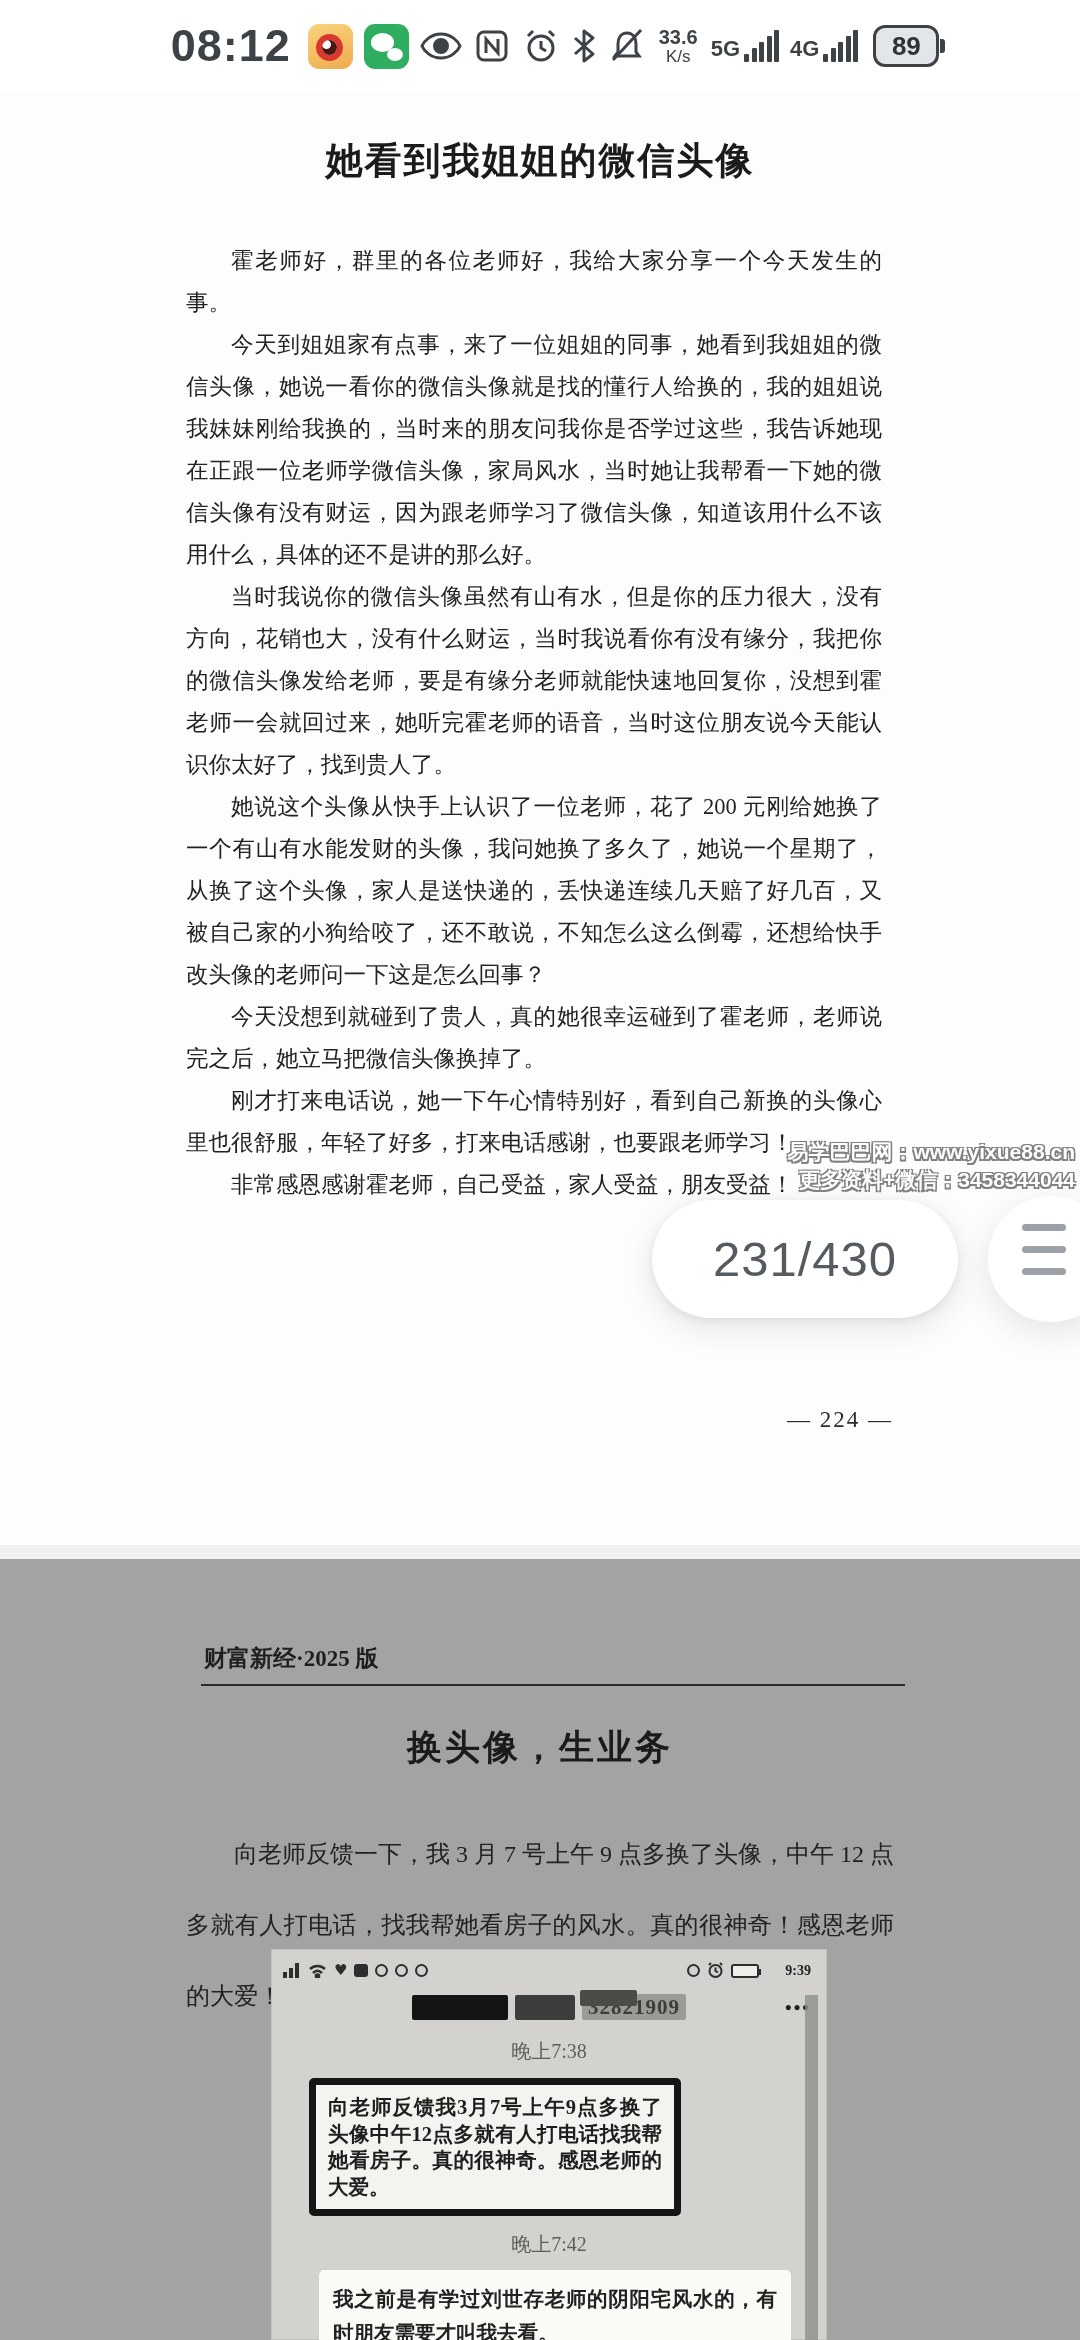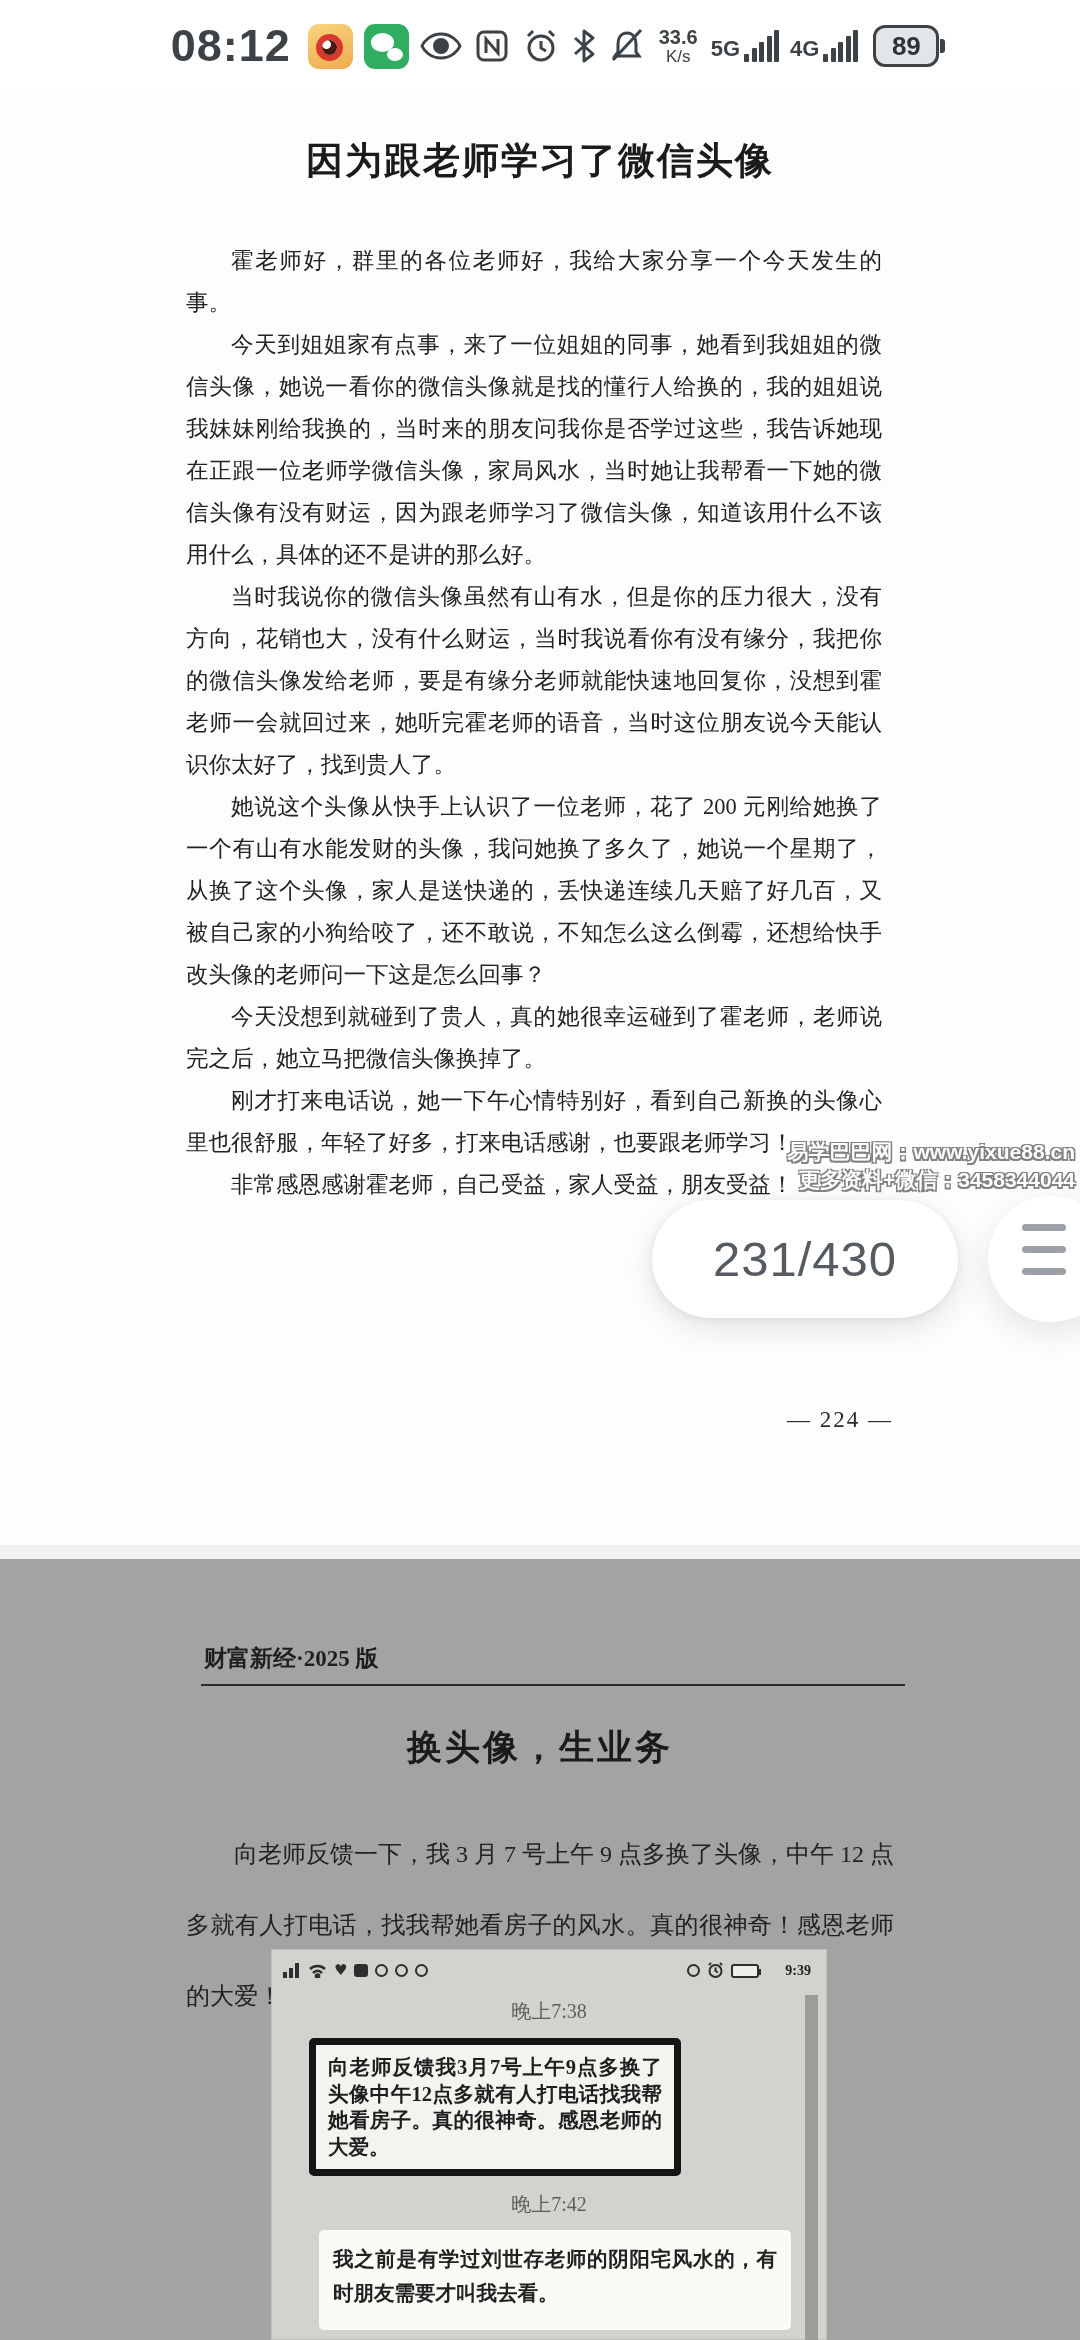--- a/index.html
+++ b/index.html
@@ -134,21 +134,21 @@
         <i style="height:26px"></i>
         <i style="height:32px"></i>
     </span>
   </span>
   <span class="battery">
     <span>89</span>
   </span>
 </div>
 
 <div class="page1 doc-serif">
-  <div class="p1-title">因为跟老师学习了微信头像</div>
+  <div class="p1-title">她看到我姐姐的微信头像</div>
   <div class="p1-body">
       <p>霍老师好，群里的各位老师好，我给大家分享一个今天发生的事。</p>
       <p>今天到姐姐家有点事，来了一位姐姐的同事，她看到我姐姐的微信头像，她说一看你的微信头像就是找的懂行人给换的，我的姐姐说我妹妹刚给我换的，当时来的朋友问我你是否学过这些，我告诉她现在正跟一位老师学微信头像，家局风水，当时她让我帮看一下她的微信头像有没有财运，因为跟老师学习了微信头像，知道该用什么不该用什么，具体的还不是讲的那么好。</p>
       <p>当时我说你的微信头像虽然有山有水，但是你的压力很大，没有方向，花销也大，没有什么财运，当时我说看你有没有缘分，我把你的微信头像发给老师，要是有缘分老师就能快速地回复你，没想到霍老师一会就回过来，她听完霍老师的语音，当时这位朋友说今天能认识你太好了，找到贵人了。</p>
       <p>她说这个头像从快手上认识了一位老师，花了 200 元刚给她换了一个有山有水能发财的头像，我问她换了多久了，她说一个星期了，从换了这个头像，家人是送快递的，丢快递连续几天赔了好几百，又被自己家的小狗给咬了，还不敢说，不知怎么这么倒霉，还想给快手改头像的老师问一下这是怎么回事？</p>
       <p>今天没想到就碰到了贵人，真的她很幸运碰到了霍老师，老师说完之后，她立马把微信头像换掉了。</p>
       <p>刚才打来电话说，她一下午心情特别好，看到自己新换的头像心里也很舒服，年轻了好多，打来电话感谢，也要跟老师学习！</p>
       <p>非常感恩感谢霍老师，自己受益，家人受益，朋友受益！</p>
     </div>
   <div class="p1-footer">— 224 —</div>
@@ -200,18 +200,24 @@
         <span class="cs-dot"></span>
         <svg width="17" height="17" viewBox="0 0 17 17" fill="none" stroke="#2e2e2e" stroke-width="2">
           <circle cx="8.5" cy="9" r="6"></circle>
             <path d="M8.5 5.5 V9 L11 10.5"></path>
             <path d="M2 3 L4 1 M15 3 L13 1"></path>
         </svg>
         <span class="cs-batt"></span>
         <span class="cs-time">9:39</span>
       </span>
     </div>
+    <div class="cs-title-row">
+      <span class="redact-a"></span>
+      <span class="redact-b"></span>
+      <span class="redact-c">32821909</span>
+      <span class="cs-more">•••</span>
+    </div>
     <div class="cs-ts">晚上7:38</div>
     <div class="cs-bubble1">向老师反馈我3月7号上午9点多换了头像中午12点多就有人打电话找我帮她看房子。真的很神奇。感恩老师的大爱。</div>
     <div class="cs-ts">晚上7:42</div>
     <div class="cs-bubble2">我之前是有学过刘世存老师的阴阳宅风水的，有时朋友需要才叫我去看。</div>
   </div>
 </div>
 
 </body></html>

